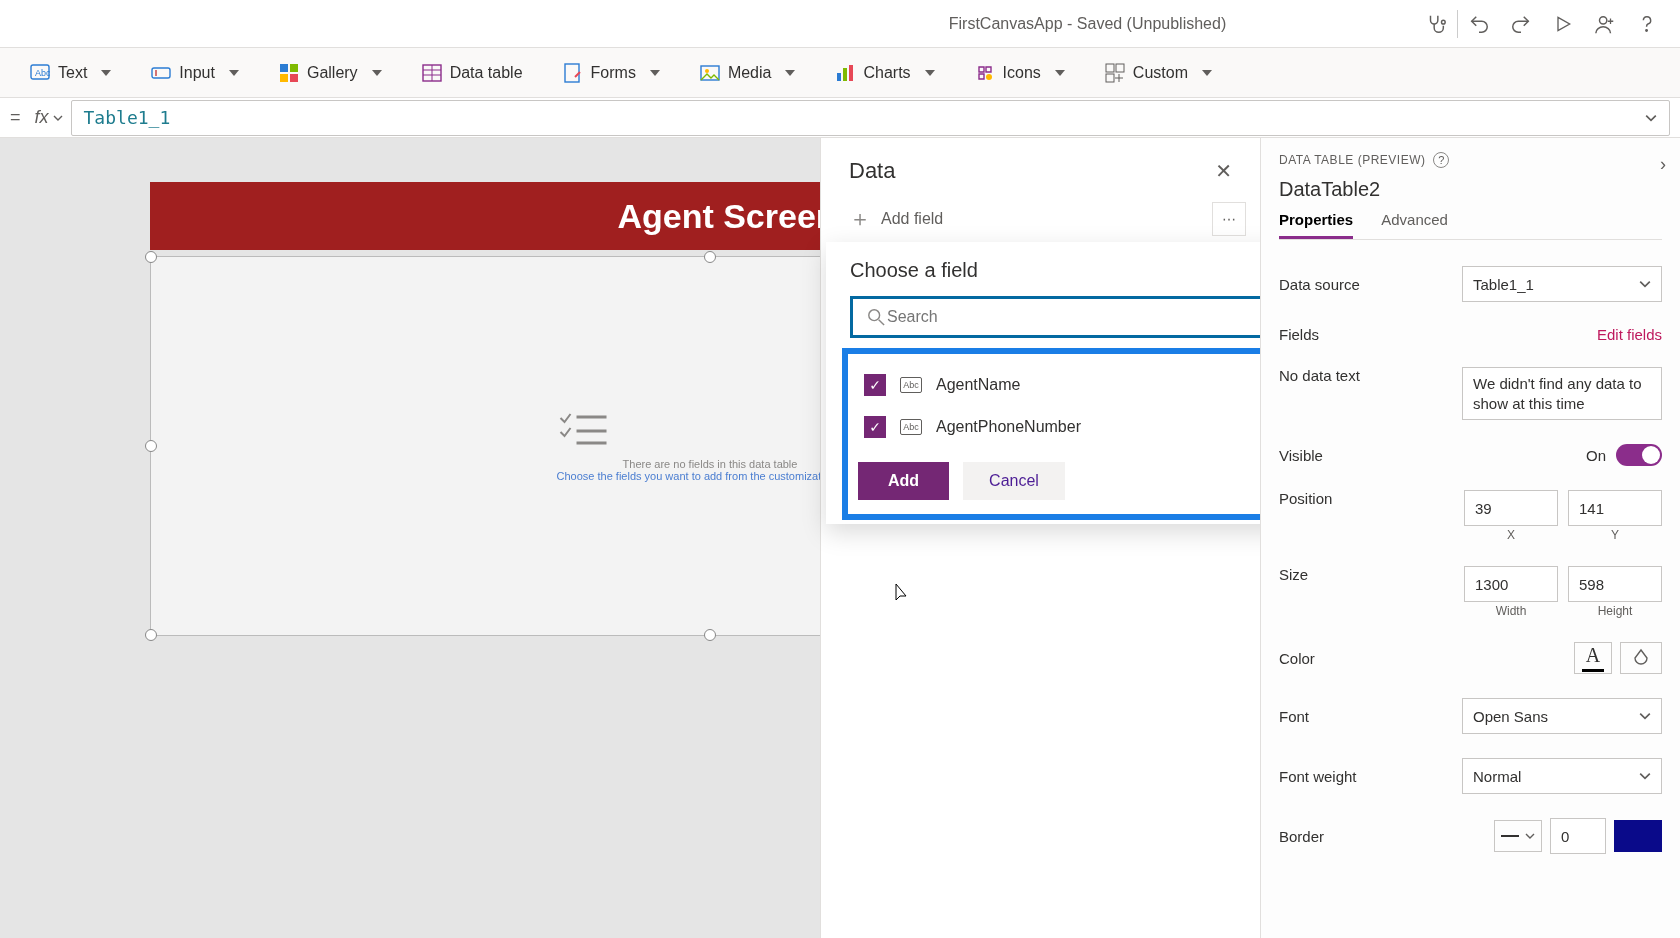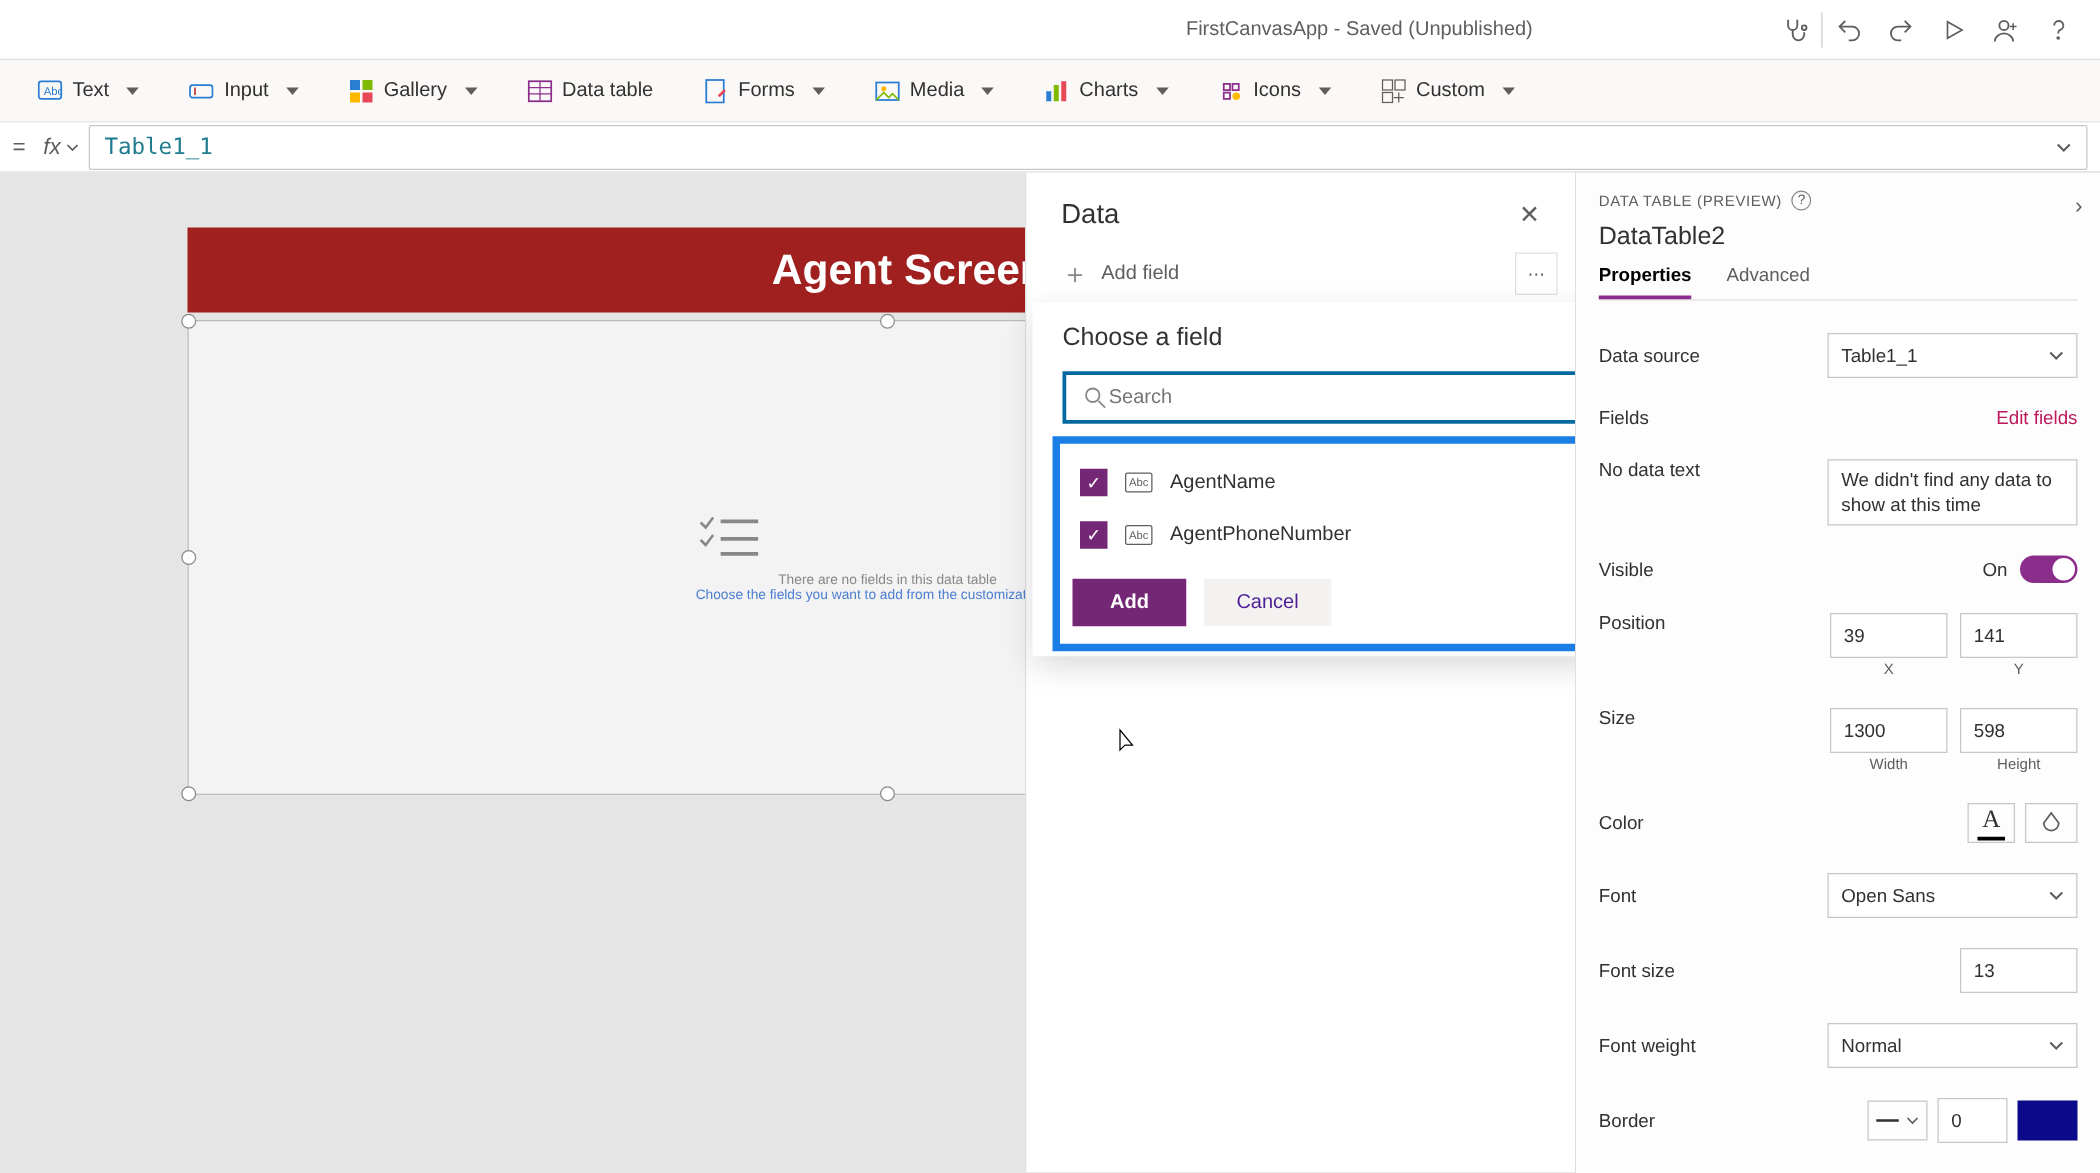--- a/index.html
+++ b/index.html
@@ -633,26 +633,20 @@
     <div class="pp-row">
       <span>Font</span>
       <div class="pp-select">
         <span>Open Sans</span>
         <svg width="12" height="12" viewBox="0 0 10 10">
             <path d="M1 3l4 4 4-4" fill="none" stroke="#605e5c" stroke-width="1.4"></path>
           </svg>
       </div>
     </div>
 
-    <div class="pp-row">
-      <span>Font size</span>
-      <div class="pp-input sm">
-          <span>13</span>
-        </div>
-    </div>
 
     <div class="pp-row">
       <span>Font weight</span>
       <div class="pp-select">
         <span>Normal</span>
         <svg width="12" height="12" viewBox="0 0 10 10">
             <path d="M1 3l4 4 4-4" fill="none" stroke="#605e5c" stroke-width="1.4"></path>
           </svg>
       </div>
     </div>

